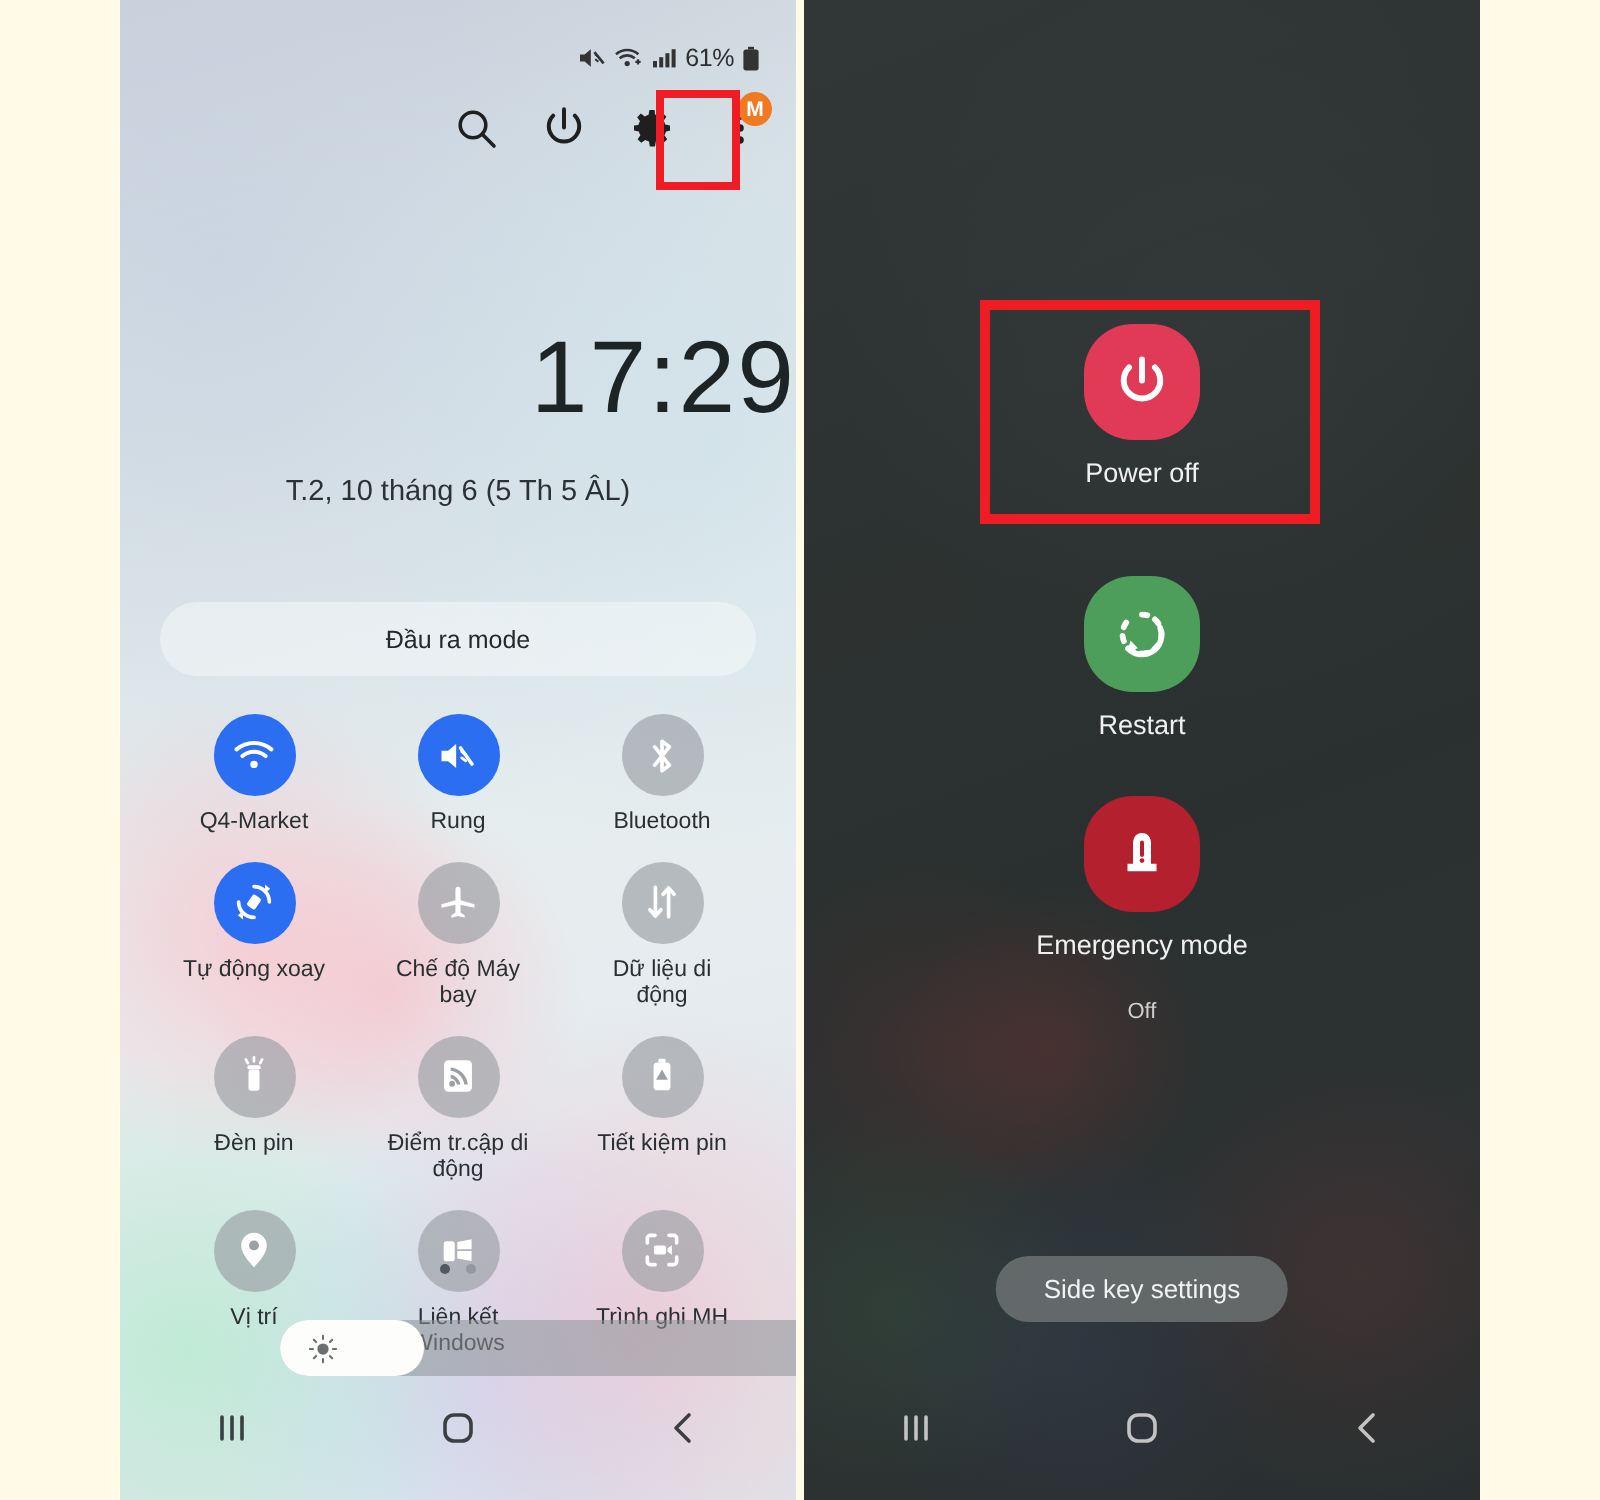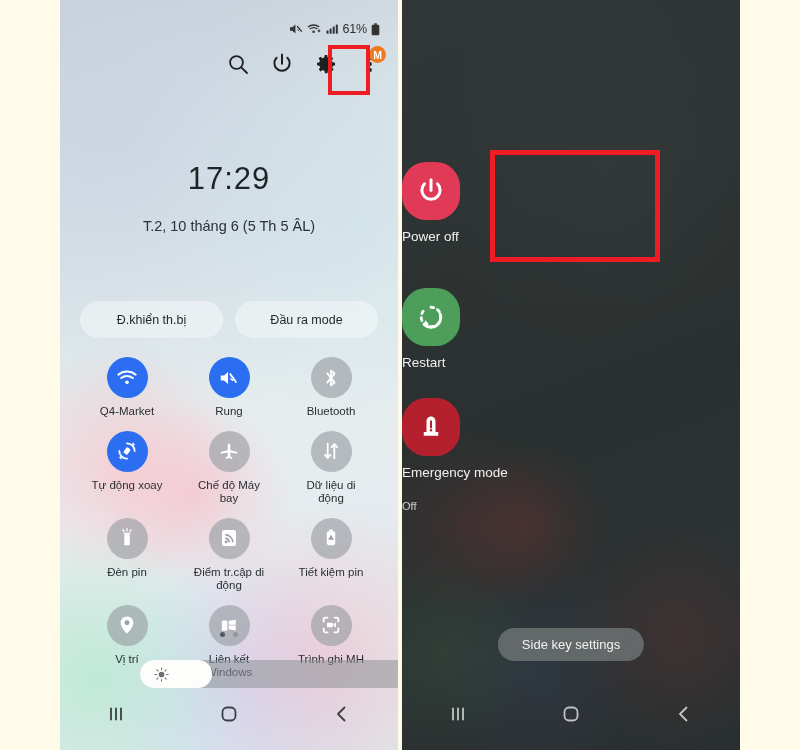--- a/index.html
+++ b/index.html
@@ -47,21 +47,21 @@
   }
   .avatar-badge {
     position: absolute; right: -2px; top: -6px;
     width: 17px; height: 17px; border-radius: 50%;
     background: #f07a22; color: #fff; font-size: 10.5px; font-weight: bold;
     display: flex; align-items: center; justify-content: center;
   }
 
   
   #clock-area { position: absolute; top: 163px; left: 0; width: 100%; text-align: center; }
-  #clock-time { font-size: 31px; font-weight: 300; color: #1d2426; letter-spacing: 1px; line-height: 1; }
+  #clock-time { font-size: 51px; font-weight: 300; color: #1d2426; letter-spacing: 1px; line-height: 1; text-align: right; }
   #clock-date { margin-top: 24px; font-size: 14.5px; color: #2b3134; font-weight: 400; }
 
   
   #pill-row {
     position: absolute; top: 301px; left: 20px; right: 20px;
     display: flex; gap: 12px;
   }
   .pill {
     flex: 1; height: 37px; border-radius: 19px;
     background: rgba(255,255,255,.40);
@@ -119,21 +119,21 @@
       radial-gradient(circle at 12% 87%, rgba(70,130,80,.20) 0, rgba(70,130,80,0) 14%),
       radial-gradient(circle at 40% 90%, rgba(70,90,150,.18) 0, rgba(70,90,150,0) 15%),
       radial-gradient(circle at 82% 85%, rgba(150,60,60,.22) 0, rgba(150,60,60,0) 16%),
       radial-gradient(circle at 60% 22%, rgba(80,90,90,.18) 0, rgba(80,90,90,0) 30%),
       linear-gradient(160deg,#373e3d 0%,#333a39 30%,#2f3635 55%,#32393a 78%,#2e3536 100%);
   }
   #right-panel::after {
     content:""; position:absolute; inset:0; background: rgba(20,24,24,.18); pointer-events:none;
   }
   .pm-item { position: absolute; left: 0; width: 100%; display: flex; flex-direction: column;
-    align-items: flex-start; z-index: 3; }
+    align-items: center; z-index: 3; }
   .squircle {
     width: 58px; height: 58px;
     border-radius: 42% 42% 42% 42% / 42% 42% 42% 42%;
     display: flex; align-items: center; justify-content: center;
   }
   .sq-poweroff  { background: #e03a56; }
   .sq-restart   { background: #4c9e5a; }
   .sq-emergency { background: #b4202e; }
   .pm-label { margin-top: 9px; font-size: 13.5px; color: #f0f0f0; }
   .pm-sub { margin-top: 20px; font-size: 11px; color: #cfcfcf; }
@@ -213,23 +213,20 @@
 
     <div class="power-highlight"></div>
 
     <div id="clock-area">
       <div id="clock-time">17:29</div>
       <div id="clock-date">T.2, 10 tháng 6 (5 Th 5 ÂL)</div>
     </div>
 
     <div id="pill-row">
         <div class="pill">
-          <span>Đ.khiển th.bị</span>
-        </div>
-        <div class="pill">
           <span>Đầu ra mode</span>
         </div>
       </div>
 
     <div id="qs-grid">
         <div class="qs-tile">
           <div class="qs-circle on">
             <svg width="22" height="22" viewBox="0 0 24 24">
               <path d="M2.5 8.4C5.2 6.1 8.5 4.9 12 4.9s6.8 1.2 9.5 3.5" stroke="#ffffff" stroke-width="2.2" fill="none" stroke-linecap="round"></path>
               <path d="M5.7 12c1.8-1.5 4-2.3 6.3-2.3s4.5.8 6.3 2.3" stroke="#ffffff" stroke-width="2.2" fill="none" stroke-linecap="round"></path>

